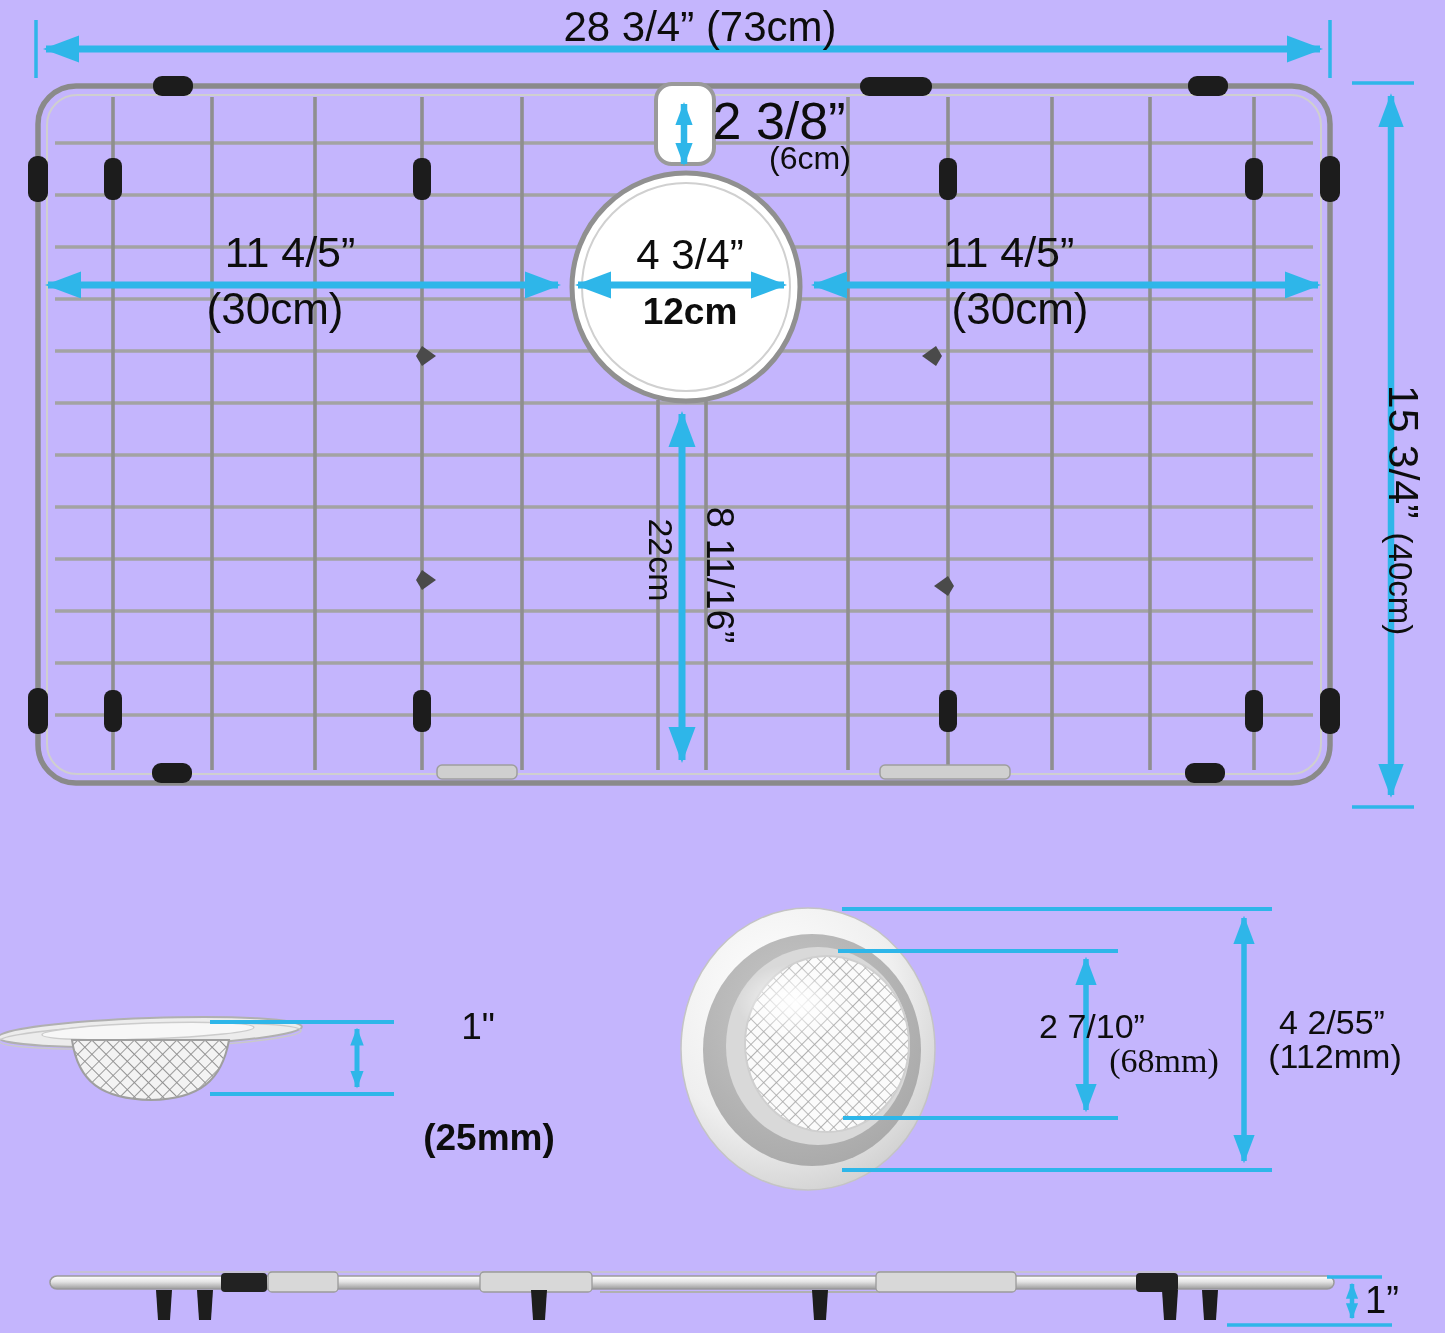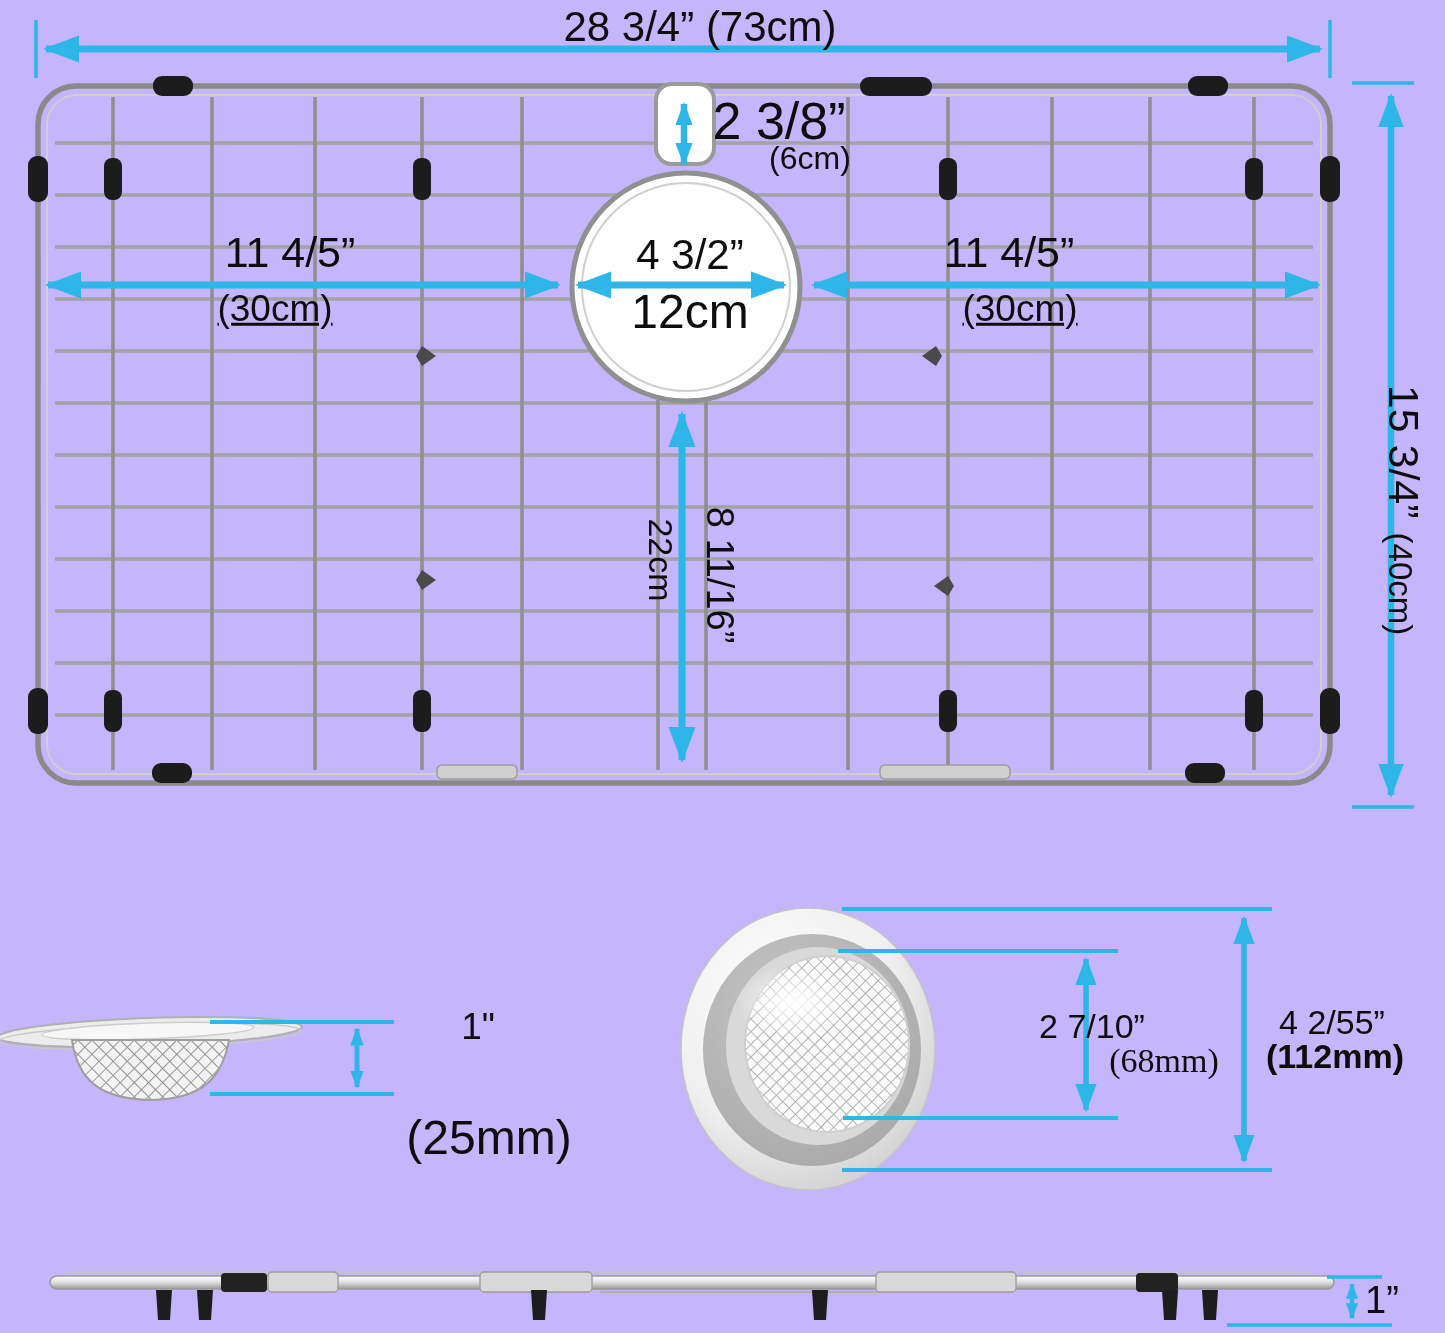--- a/index.html
+++ b/index.html
@@ -3,21 +3,21 @@
 <meta charset="utf-8">
 <style>
   html,body{margin:0;padding:0;background:#fff;}
   .stage{position:relative;width:1445px;height:1333px;background:#c4b5fd;overflow:hidden;
          font-family:"Liberation Sans",sans-serif;color:#0d0d0d;}
   .stage svg{position:absolute;left:0;top:0;}
   .lbl{position:absolute;transform:translate(-50%,-50%);white-space:nowrap;line-height:1.04;
        color:#0d0d0d;text-align:center;}
   .rot{transform:translate(-50%,-50%) rotate(90deg);}
   .f43{font-size:43px;} .f42{font-size:42px;} .f40{font-size:52px;} .f38{font-size:38px;}
-  .f37{font-size:37px;} .f36{font-size:48px;} .f35{font-size:37px;text-decoration:underline;} .f34{font-size:34px;}
+  .f37{font-size:37px;} .f36{font-size:37px;font-weight:bold;} .f35{font-size:44px;} .f34{font-size:34px;}
   .f33{font-size:33px;} .f32{font-size:32px;margin-left:40px;}
   .hlabel{display:flex;align-items:baseline;gap:14px;}
 </style>
 </head>
 <body>
 
 <div class="stage">
 
 <svg width="1445" height="1333" viewBox="0 0 1445 1333">
   <defs>
@@ -204,21 +204,21 @@
   <span>28 3/4”</span>
   <span>(73cm)</span>
 </div>
 
 <div class="lbl f40" style="left:779px;top:121px;">2 3/8”</div>
 <div class="lbl f32" style="left:770px;top:159px;">(6cm)</div>
 
 <div class="lbl f43" style="left:290px;top:252px;">11 4/5”</div>
 <div class="lbl f35" style="left:275px;top:309px;">(30cm)</div>
 
-<div class="lbl f42" style="left:690px;top:255px;">4 3/2”</div>
+<div class="lbl f42" style="left:690px;top:255px;">4 3/4”</div>
 <div class="lbl f36" style="left:690px;top:312px;">12cm</div>
 
 <div class="lbl f43" style="left:1009px;top:252px;">11 4/5”</div>
 <div class="lbl f35" style="left:1020px;top:309px;">(30cm)</div>
 
 <div class="lbl rot f38" style="left:719px;top:575px;">8 11/16”</div>
 <div class="lbl rot f34" style="left:660px;top:560px;">22cm</div>
 
 <div class="lbl rot" style="left:1404px;top:510px;">
   <span class="hlabel">
@@ -226,17 +226,17 @@
     <span class="f33">(40cm)</span>
   </span>
 </div>
 
 <div class="lbl f37" style="left:478px;top:1027px;">1"</div>
 <div class="lbl f36" style="left:489px;top:1138px;">(25mm)</div>
 
 <div class="lbl f34" style="left:1092px;top:1027px;">2 7/10”</div>
 <div class="lbl f34" style="left:1164px;top:1061px;font-family:Liberation Serif, serif;">(68mm)</div>
 <div class="lbl f34" style="left:1332px;top:1023px;">4 2/55”</div>
-<div class="lbl f34" style="left:1335px;top:1057px;font-weight:bold;">(112mm)</div>
+<div class="lbl f34" style="left:1335px;top:1057px;">(112mm)</div>
 
 <div class="lbl f38" style="left:1382px;top:1301px;">1”</div>
 
 </div>
 
 </body></html>

